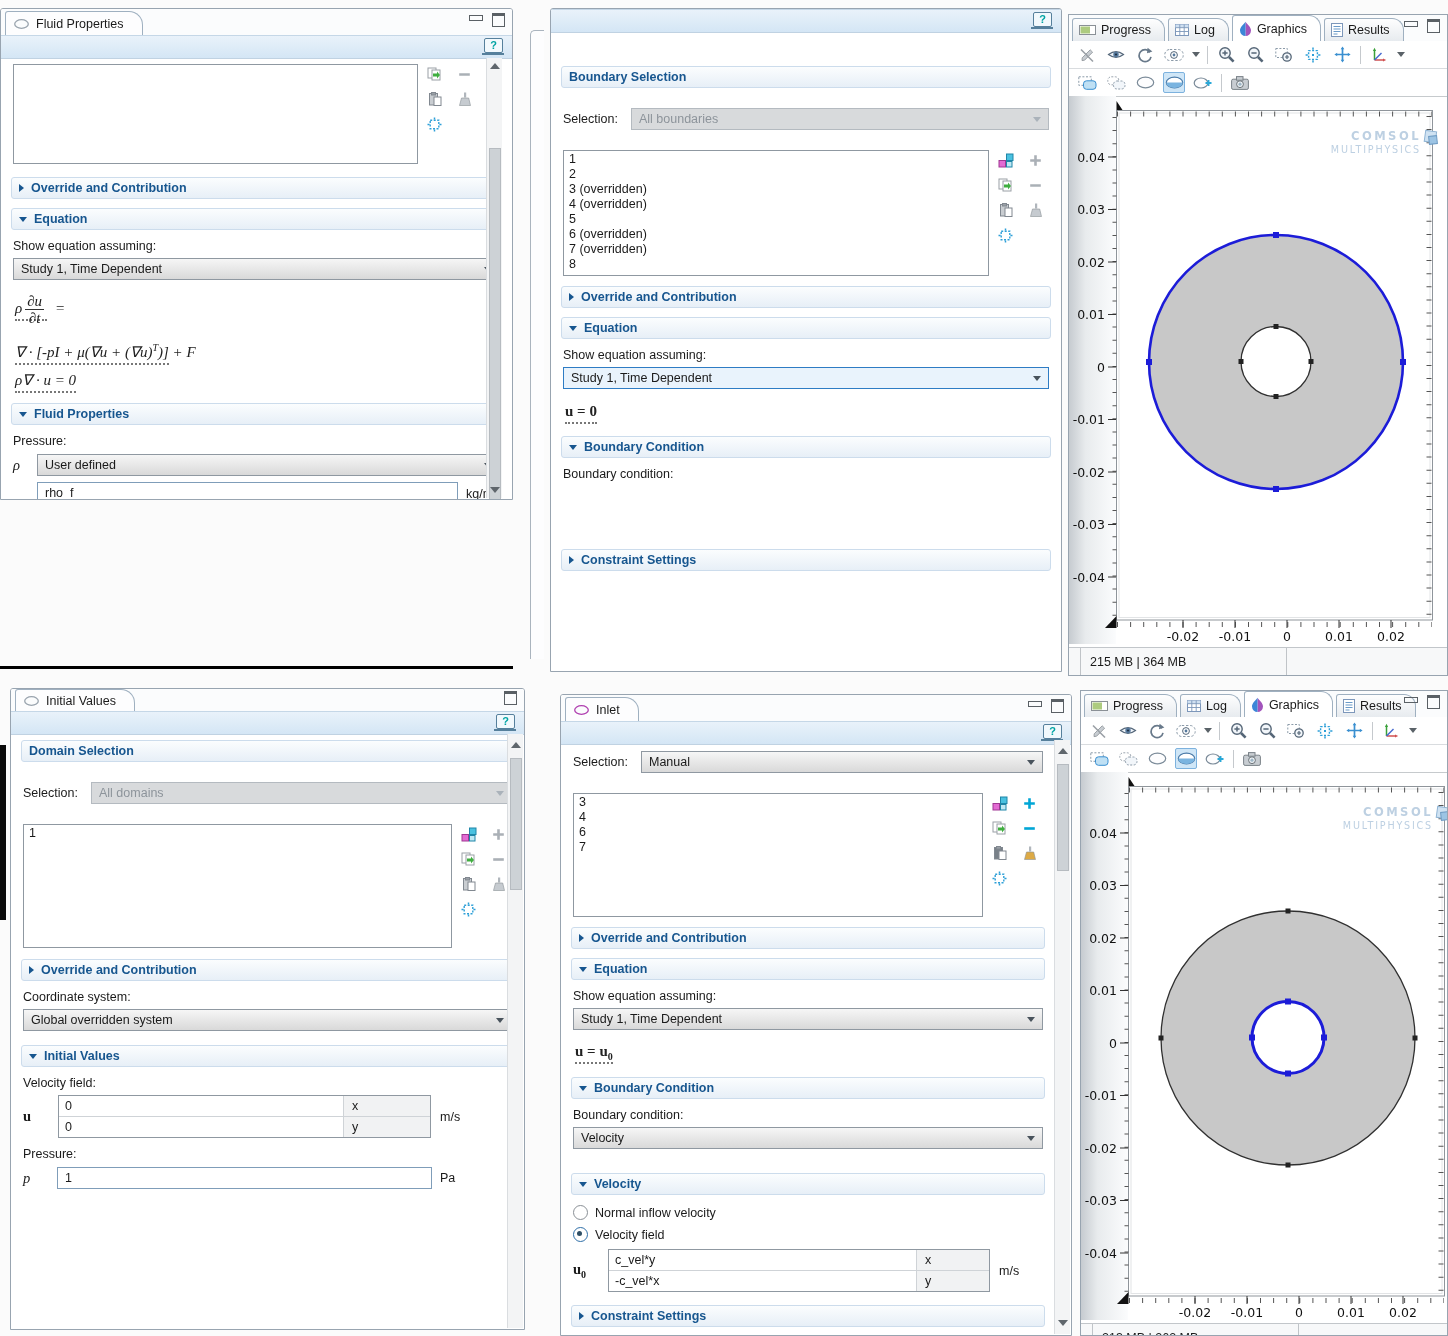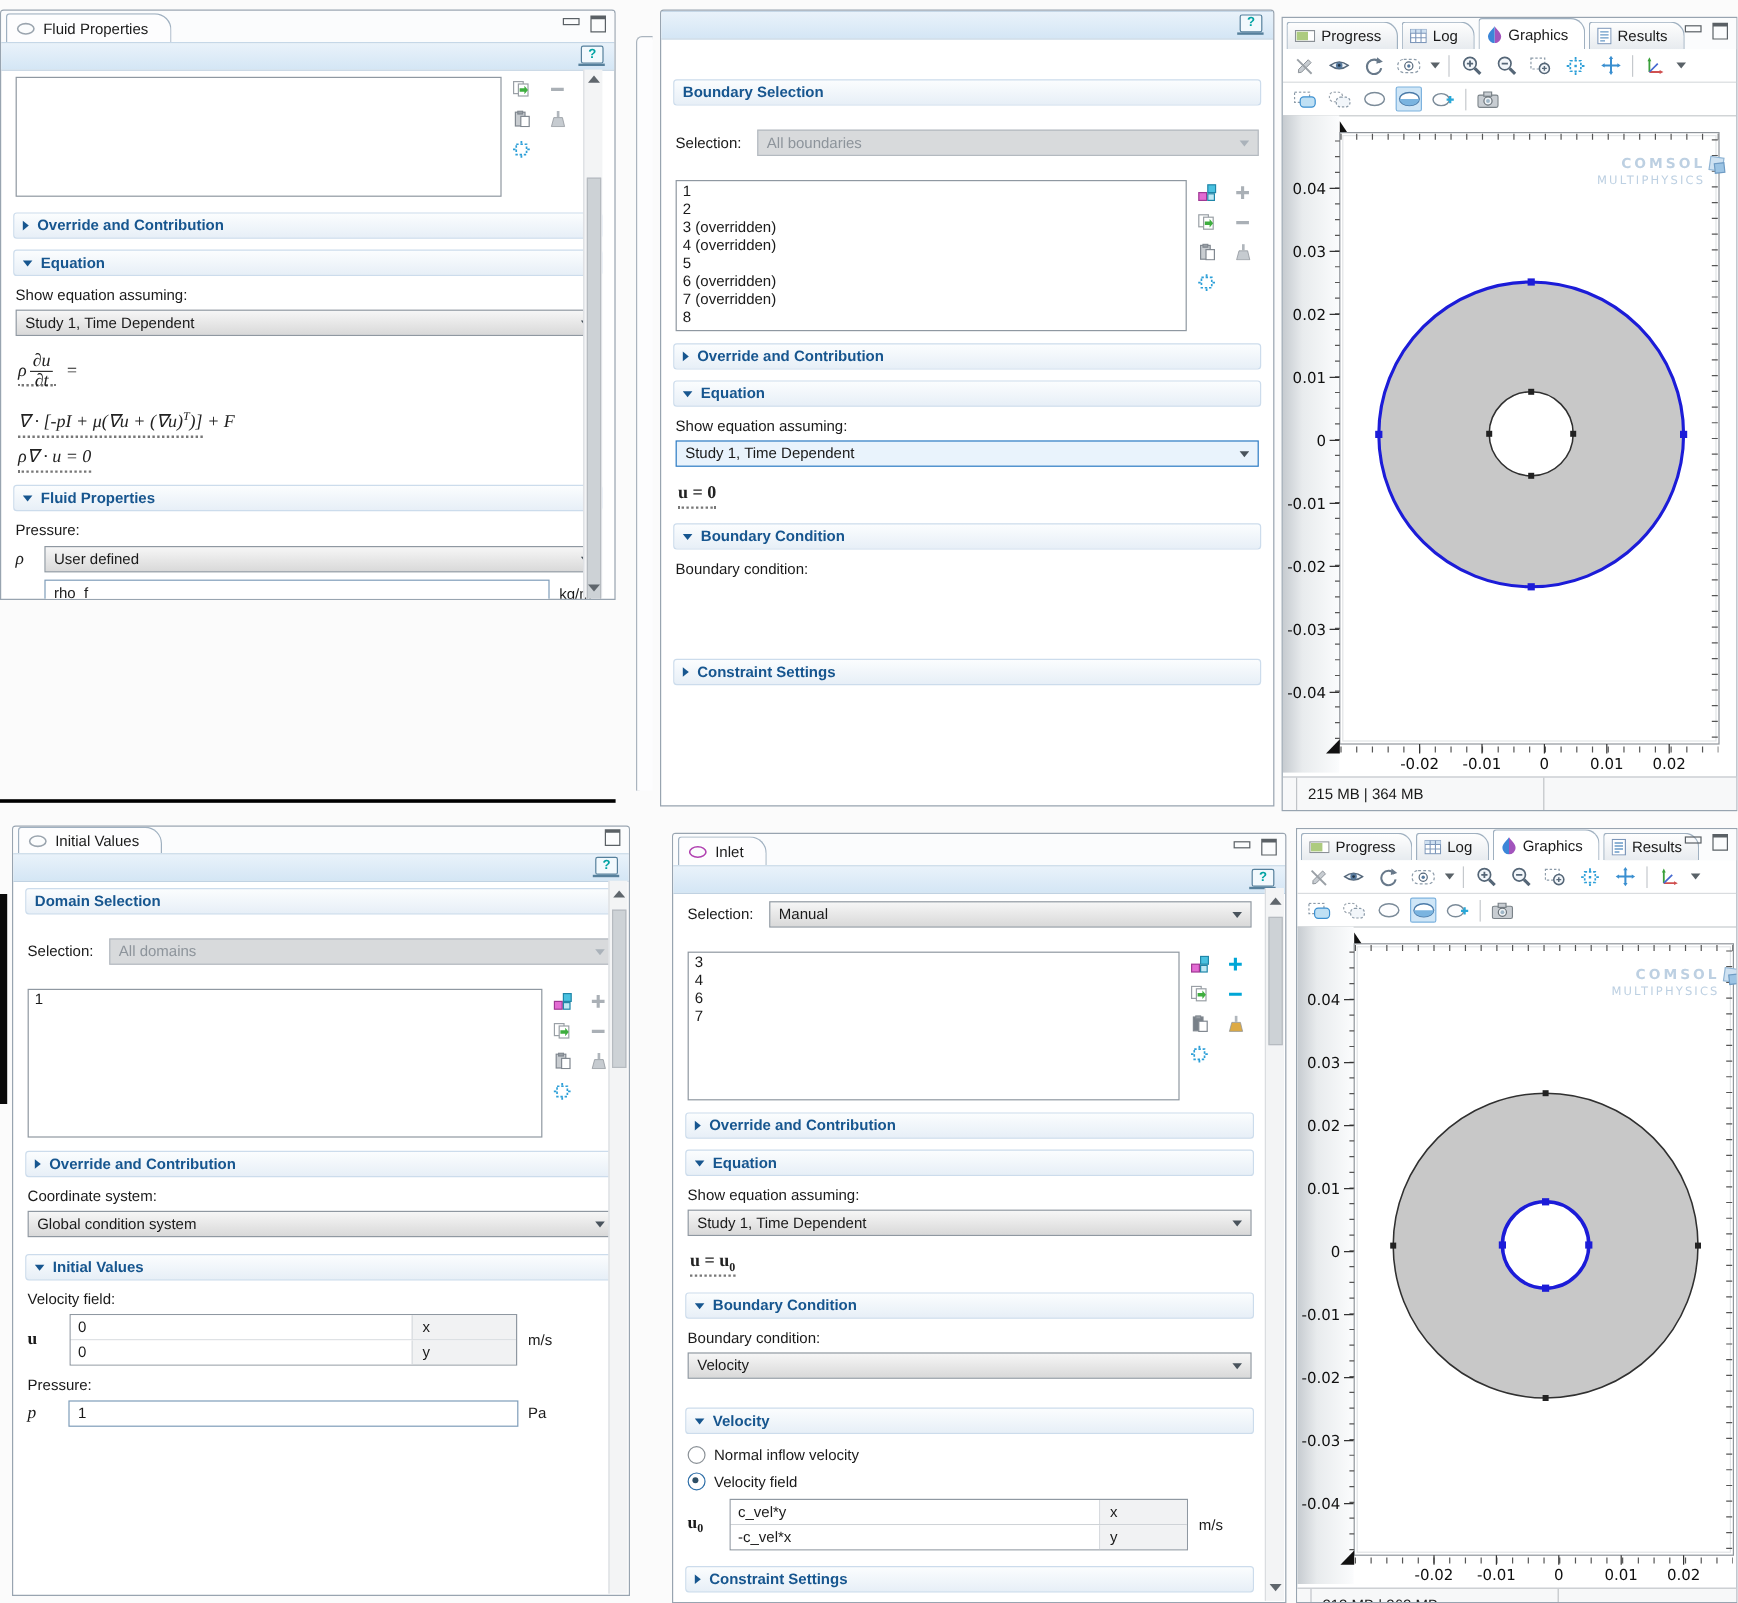--- a/index.html
+++ b/index.html
@@ -679,21 +679,21 @@
               </svg>
             </span>
       </div>
     </div>
     <div class="sech" style="margin-top:11px">
       <span class="arr-r"></span>
       <span>Override and Contribution</span>
     </div>
     <div class="lbl2">Coordinate system:</div>
     <div class="combo" style="margin:0 2px">
-      <span>Global condition system</span><i class="chev"></i>
+      <span>Global overridden system</span><i class="chev"></i>
     </div>
     <div class="sech" style="margin-top:14px">
       <span class="arr-d"></span>
       <span>Initial Values</span>
     </div>
     <div class="lbl2">Velocity field:</div>
     <div class="matrow" style="margin-right:40px">
       <span class="msym">u</span>
       <div class="mgrid">
         <div class="mrow">

